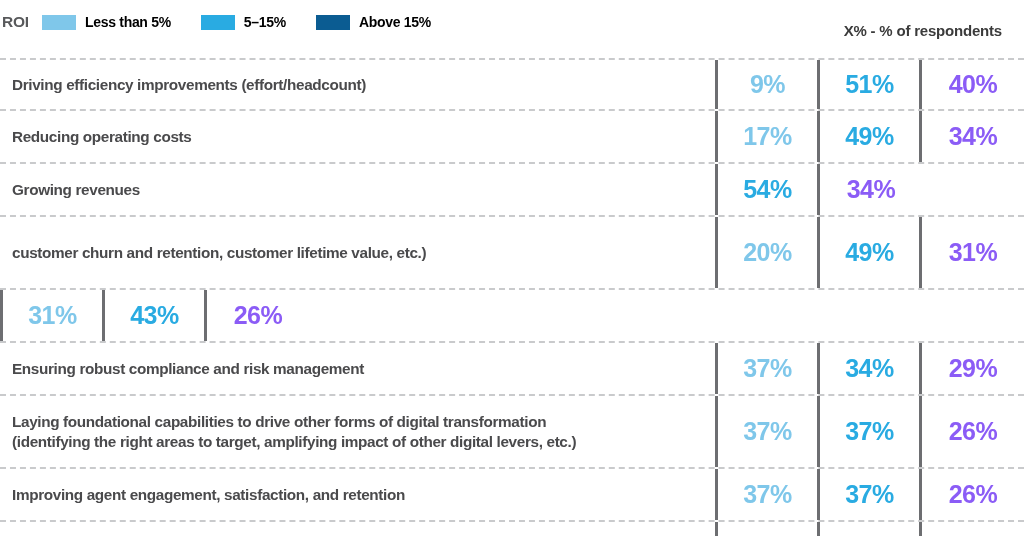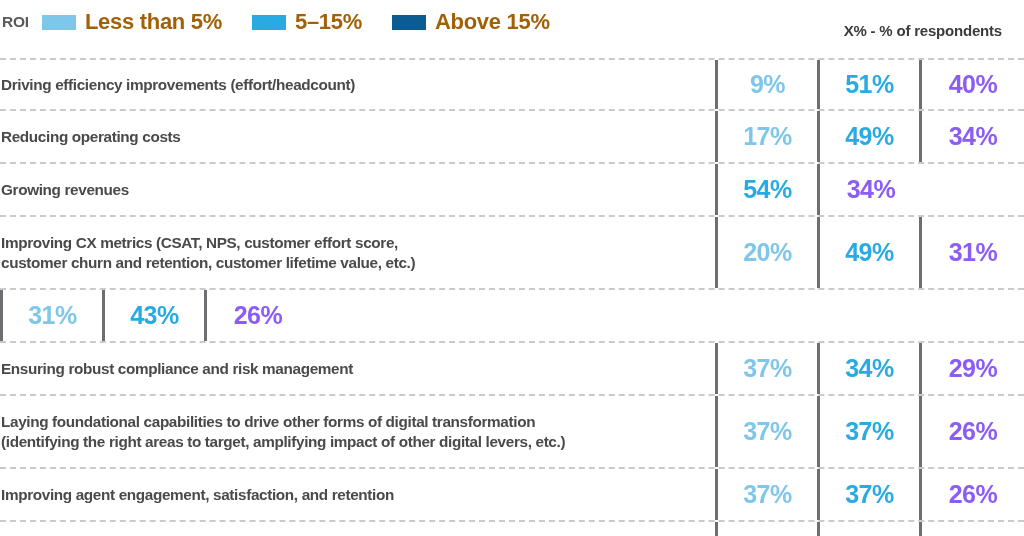--- a/index.html
+++ b/index.html
@@ -49,23 +49,23 @@
     align-items: center;
     margin-right: 30px;
   }
   .legend-swatch {
     width: 34px;
     height: 15px;
     margin-right: 9px;
     flex: 0 0 auto;
   }
   .legend-label {
-    font-size: 22px;
-    font-weight: bold;
-    color: #a16207;
+    font-size: 14px;
+    font-weight: bold;
+    color: #000000;
     letter-spacing: -0.3px;
     white-space: nowrap;
   }
   .legend-note {
     position: absolute;
     right: 22px;
     top: 22px;
     font-size: 15px;
     font-weight: bold;
     color: #3b3b3b;
@@ -96,21 +96,21 @@
     border-bottom: none;
   }
   .row-h1 { height: 53px; }
   .row-h2 { height: 73px; }
 
   .cell-label {
     width: 715px;
     flex: 0 0 715px;
     display: flex;
     align-items: center;
-    padding-left: 1px;
+    padding-left: 12px;
     box-sizing: border-box;
   }
   .label-text {
     font-size: 15.3px;
     font-weight: bold;
     color: #4a4a4c;
     line-height: 1.28;
     letter-spacing: -0.35px;
   }
 
@@ -210,21 +210,20 @@
         <span class="num t-mid">54%</span>
       </div>
       <div class="cell-num c3">
         <span class="num t-dark">34%</span>
       </div>
     </div>
 
     <div class="row row-h2">
       <div class="cell-label">
         <div class="label-text">
-          <div>Improving CX metrics (CSAT, NPS, customer effort score,</div>
           <div>customer churn and retention, customer lifetime value, etc.)</div>
         </div>
       </div>
       <div class="cell-num c1">
         <span class="num t-light">20%</span>
       </div>
       <div class="cell-num c2">
         <span class="num t-mid">49%</span>
       </div>
       <div class="cell-num c3">

